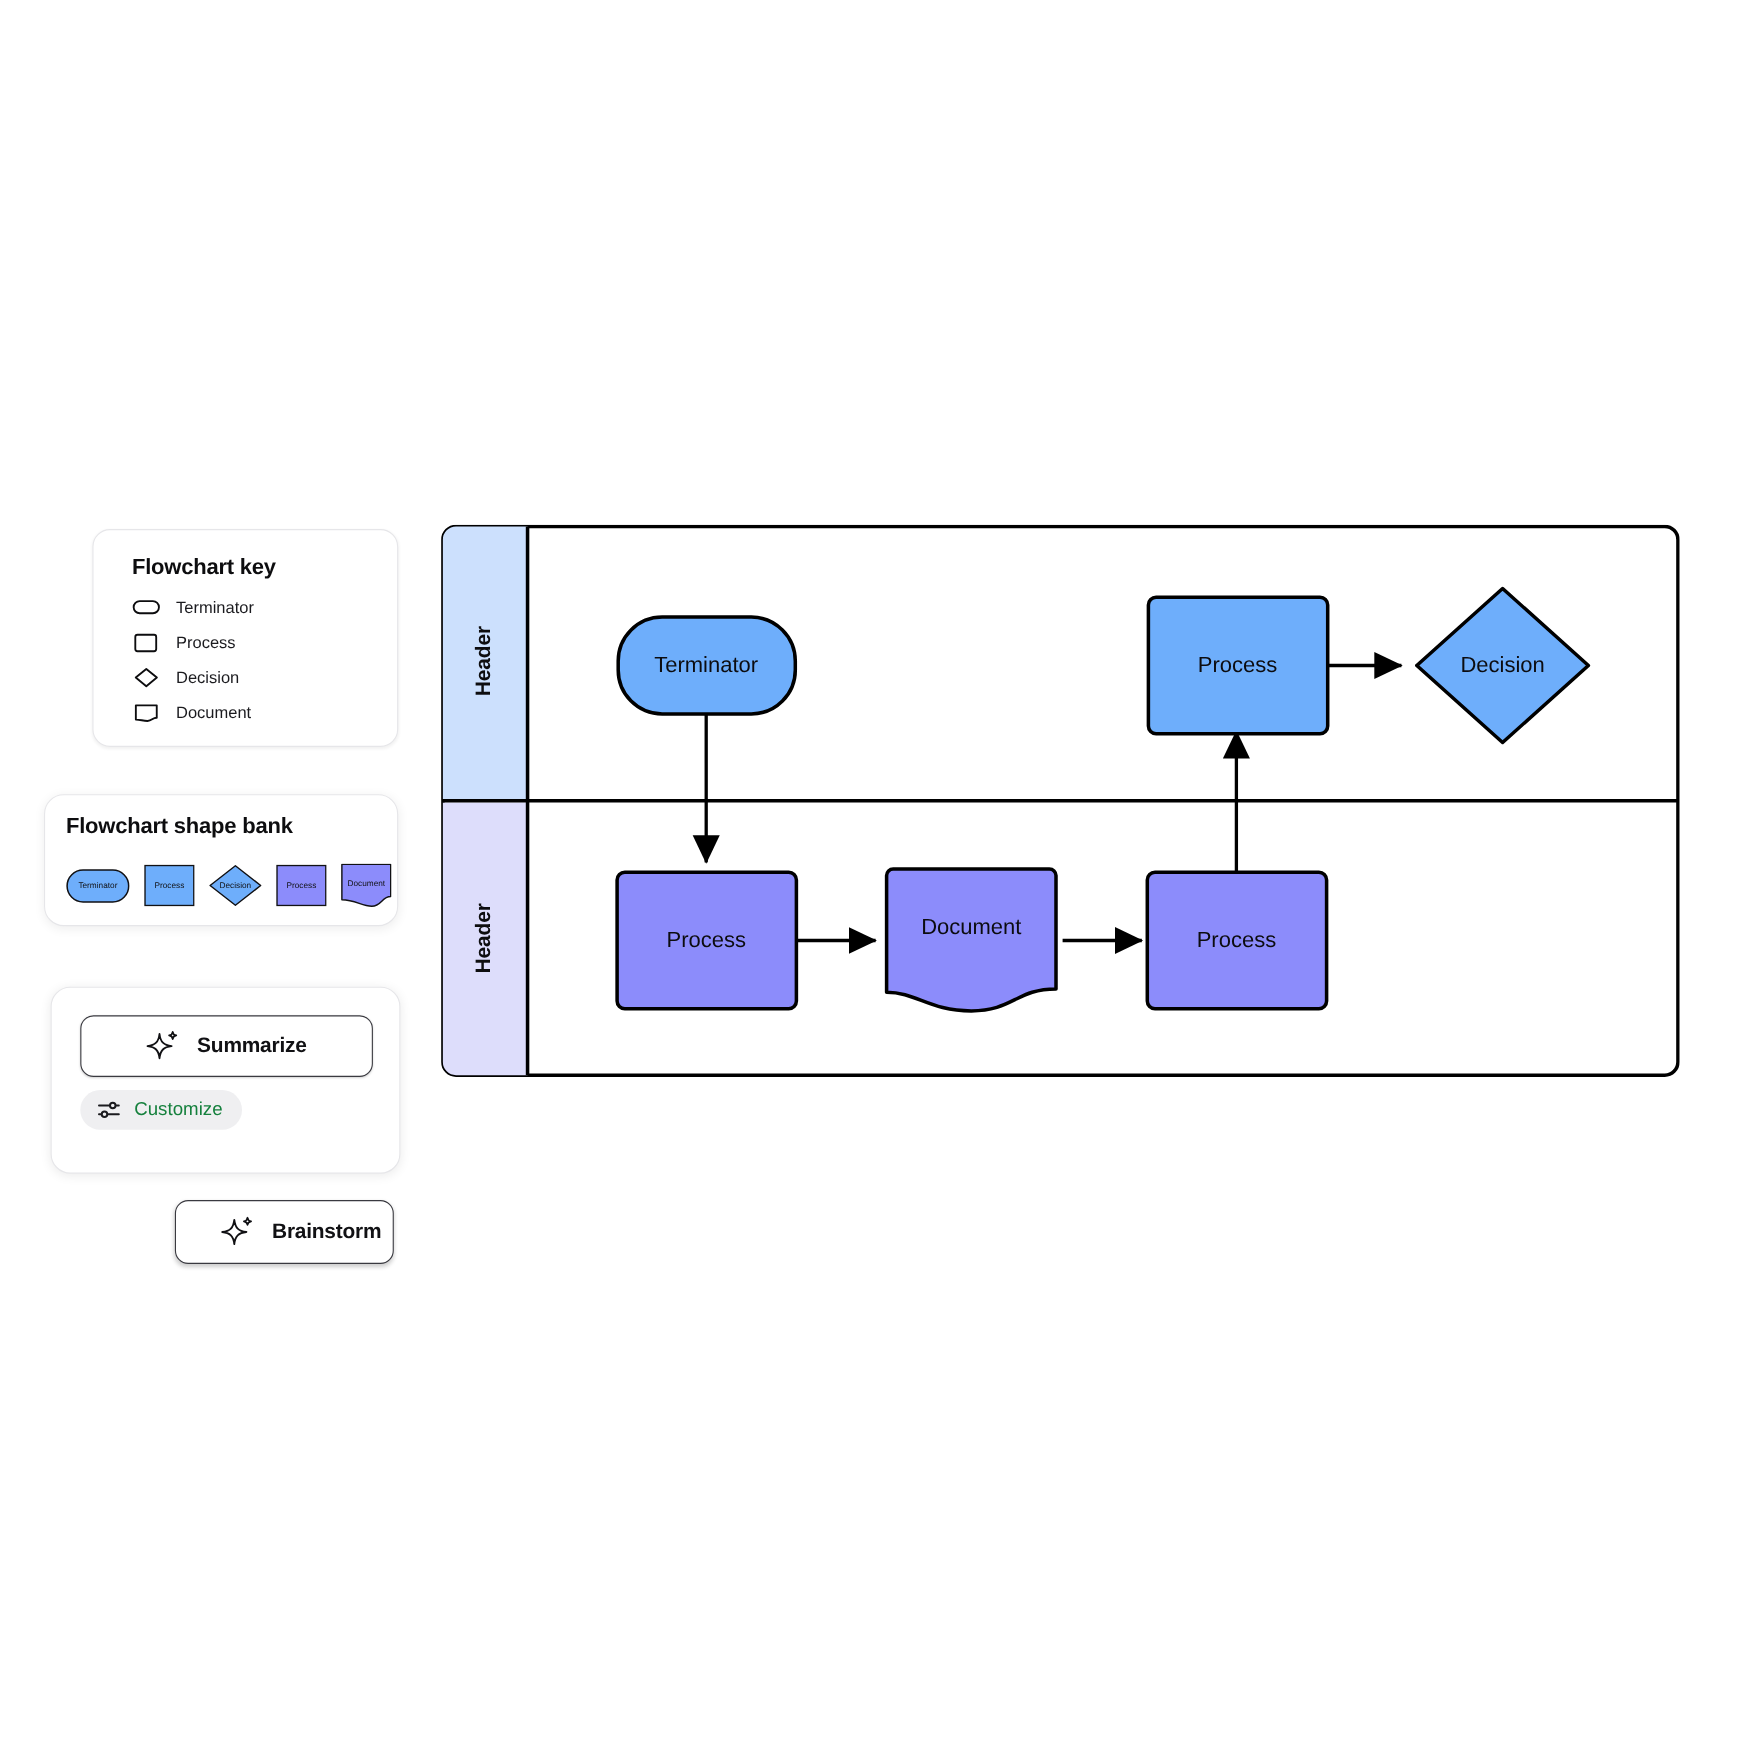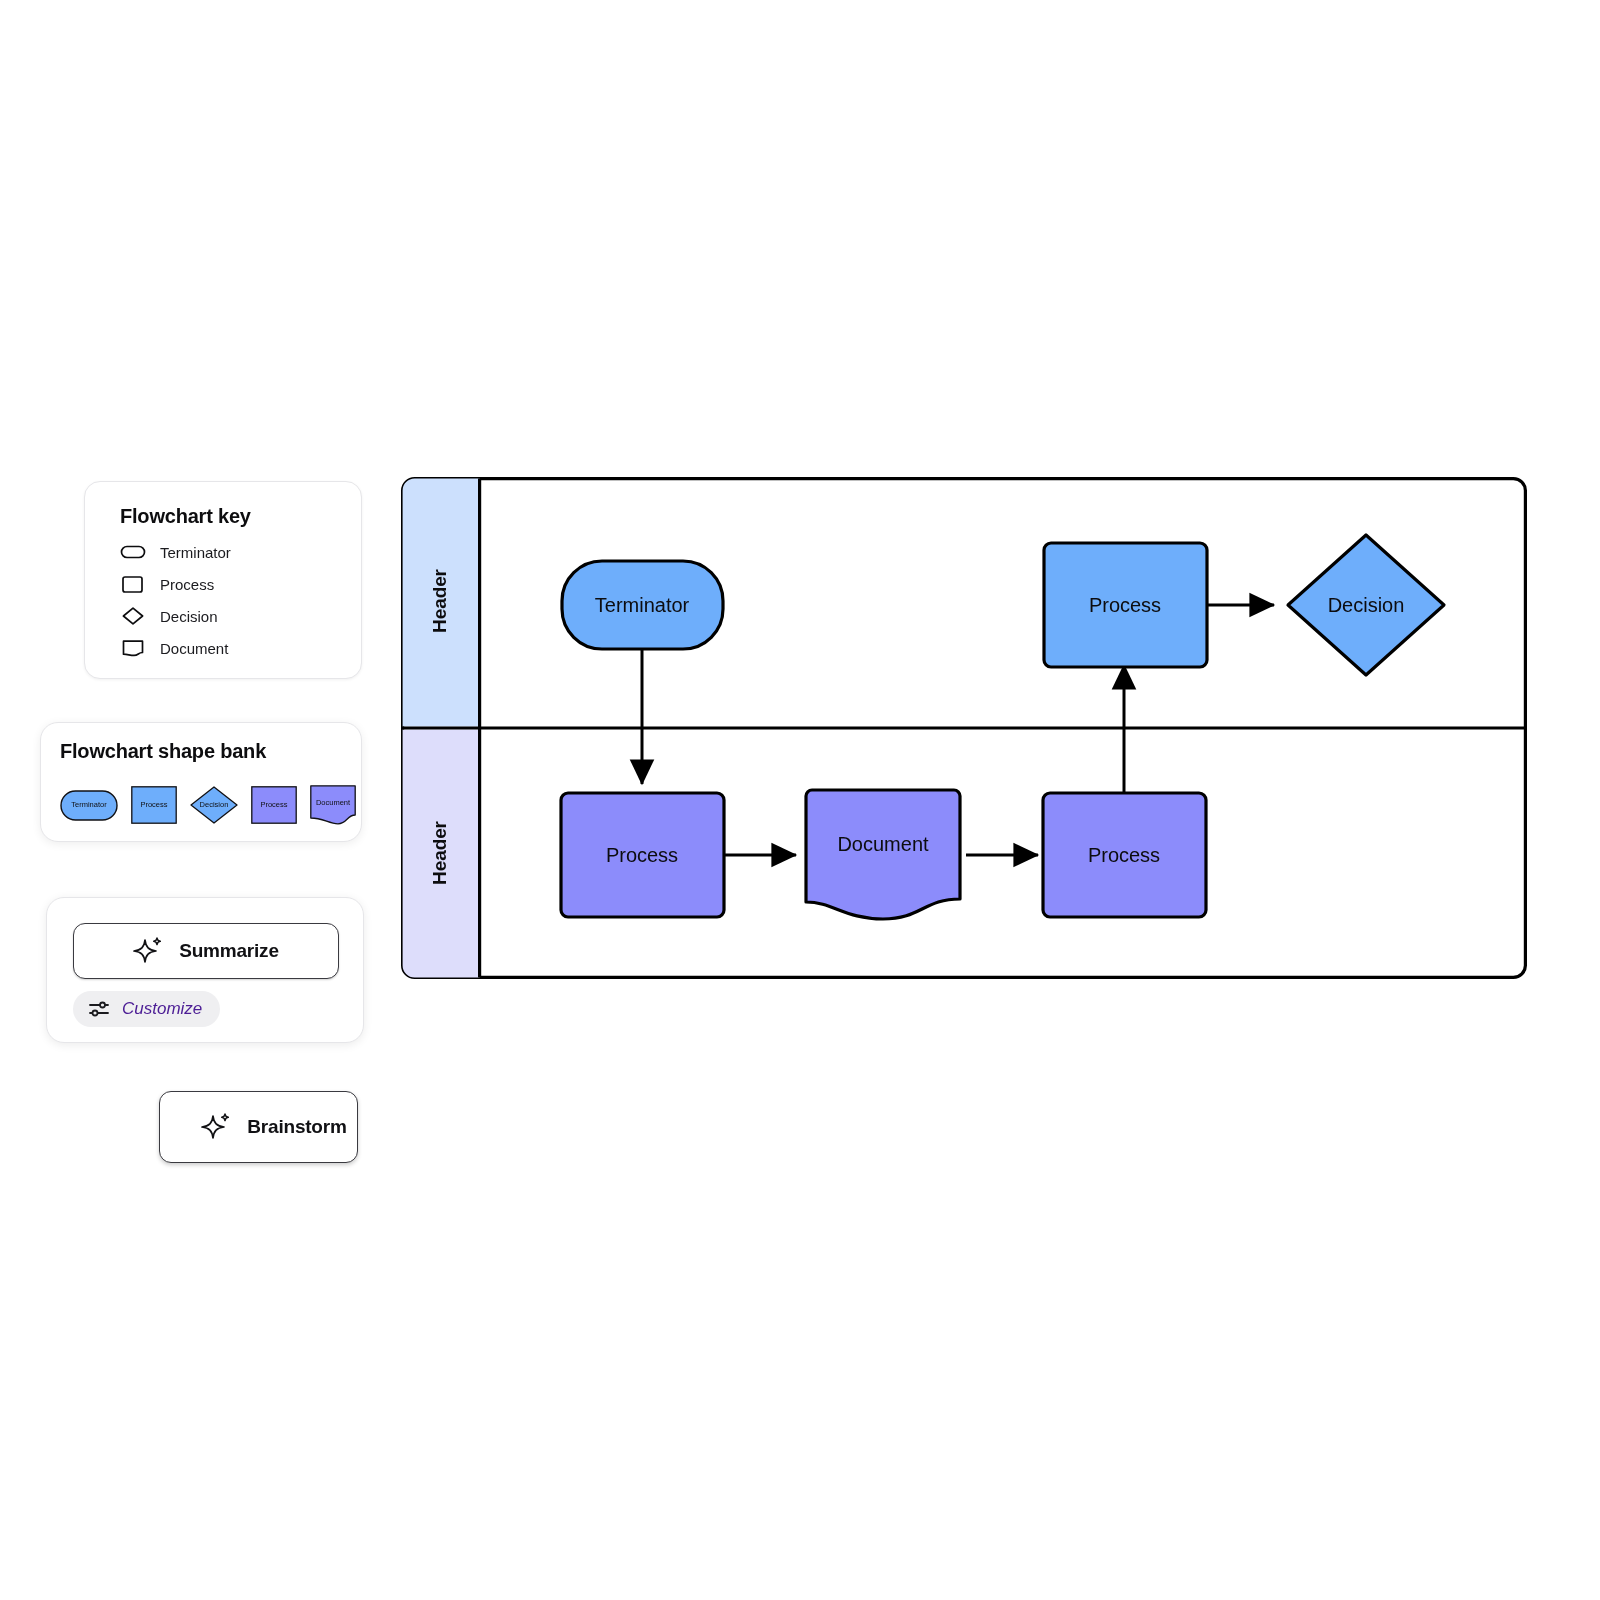--- a/index.html
+++ b/index.html
@@ -99,21 +99,21 @@
     color: #111114;
     pointer-events: none;
     line-height: 1;
   }
 
   
   #ai-panel {
     left: 46px;
     top: 897px;
     width: 318px;
-    height: 146px;
+    height: 170px;
     border-radius: 18px;
     box-shadow: 0 2px 10px rgba(0,0,0,0.08);
   }
   .pill-button {
     position: absolute;
     display: flex;
     align-items: center;
     justify-content: center;
     gap: 16px;
     box-sizing: border-box;
@@ -145,28 +145,27 @@
     align-items: center;
     gap: 11px;
     background: #efeff1;
     border: none;
     border-radius: 18px;
     cursor: pointer;
   }
   #customize-button .pill-label {
     font-size: 17px;
     font-weight: normal;
-    color: #4c1d95;
-    font-style: italic;
+    color: #15803d;
   }
   #brainstorm-button {
     left: 159px;
     top: 1091px;
     width: 199px;
-    height: 72px;
+    height: 58px;
     border-radius: 12px;
     box-shadow: 0 2px 4px rgba(0,0,0,0.2);
     padding-left: 31px;
   }
   #brainstorm-button .pill-label { font-size: 19px; }
 
   
   #flow-canvas {
     position: absolute;
     left: 401px;

